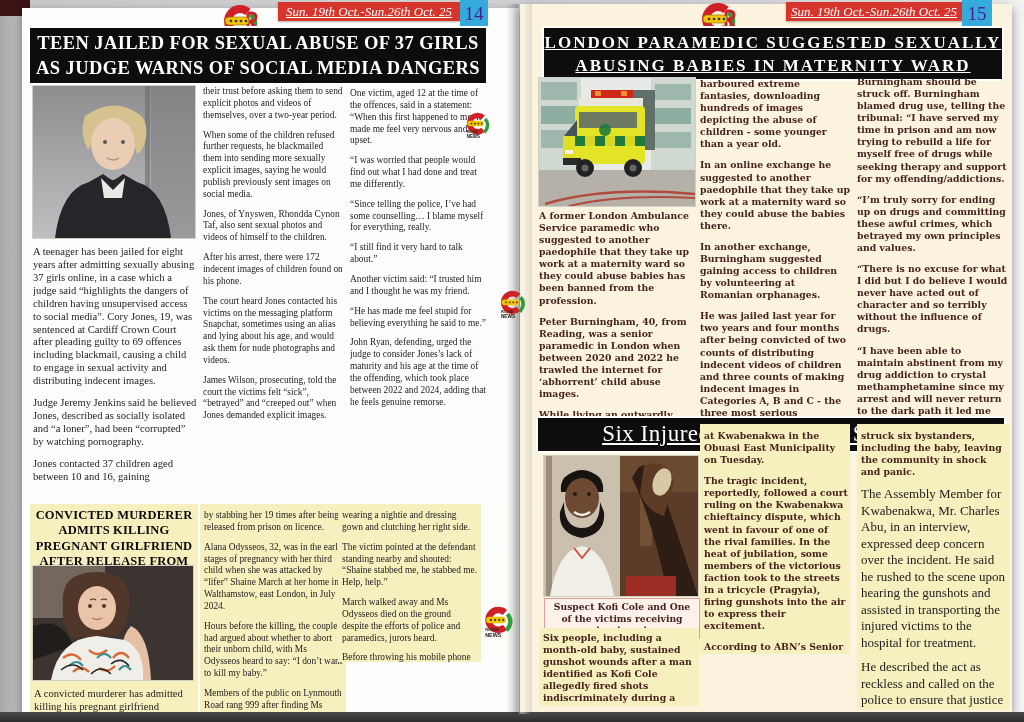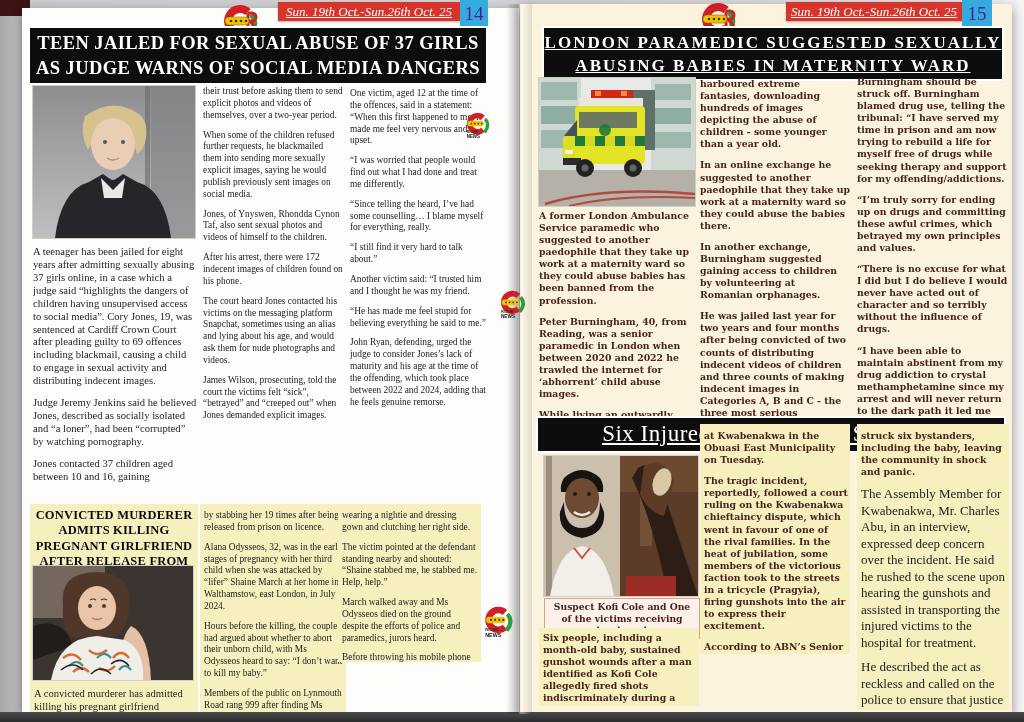--- a/index.html
+++ b/index.html
@@ -106,21 +106,21 @@
         <p>their trust before asking them to send explicit photos and videos of themselves, over a two-year period.</p>
         <p>When some of the children refused further requests, he blackmailed them into sending more sexually explicit images, saying he would publish previously sent images on social media.</p>
         <p>Jones, of Ynyswen, Rhondda Cynon Taf, also sent sexual photos and videos of himself to the children.</p>
         <p>After his arrest, there were 172 indecent images of children found on his phone.</p>
         <p>The court heard Jones contacted his victims on the messaging platform Snapchat, sometimes using an alias and lying about his age, and would ask them for nude photographs and videos.</p>
         <p>James Wilson, prosecuting, told the court the victims felt “sick”, “betrayed” and “creeped out” when Jones demanded explicit images.</p>
       </div>
     <div class="abs colreg ovh" style="left:328px;top:80px;width:140px;height:414px;">
         <p>One victim, aged 12 at the time of the offences, said in a statement: “When this first happened to me, it made me feel very nervous and upset.</p>
         <p>“I was worried that people would find out what I had done and treat me differently.</p>
-        <p>“Since telling the heard, I’ve had some counselling… I blame myself for everything, really.</p>
+        <p>“Since telling the police, I’ve had some counselling… I blame myself for everything, really.</p>
         <p>“I still find it very hard to talk about.”</p>
         <p>Another victim said: “I trusted him and I thought he was my friend.</p>
         <p>“He has made me feel stupid for believing everything he said to me.”</p>
         <p>John Ryan, defending, urged the judge to consider Jones’s lack of maturity and his age at the time of the offending, which took place between 2022 and 2024, adding that he feels genuine remorse.</p>
       </div>
 
     <div class="abs yellow" style="left:8px;top:496px;width:168px;height:209px;">
       <div class="a2head">CONVICTED MURDERER ADMITS KILLING PREGNANT GIRLFRIEND AFTER RELEASE FROM PRISON ON LICENCE</div>
       <div class="photo-frame" style="position:absolute;left:3px;top:62px;width:160px;height:114px;">
         <svg width="160" height="114" viewBox="0 0 160 114">

